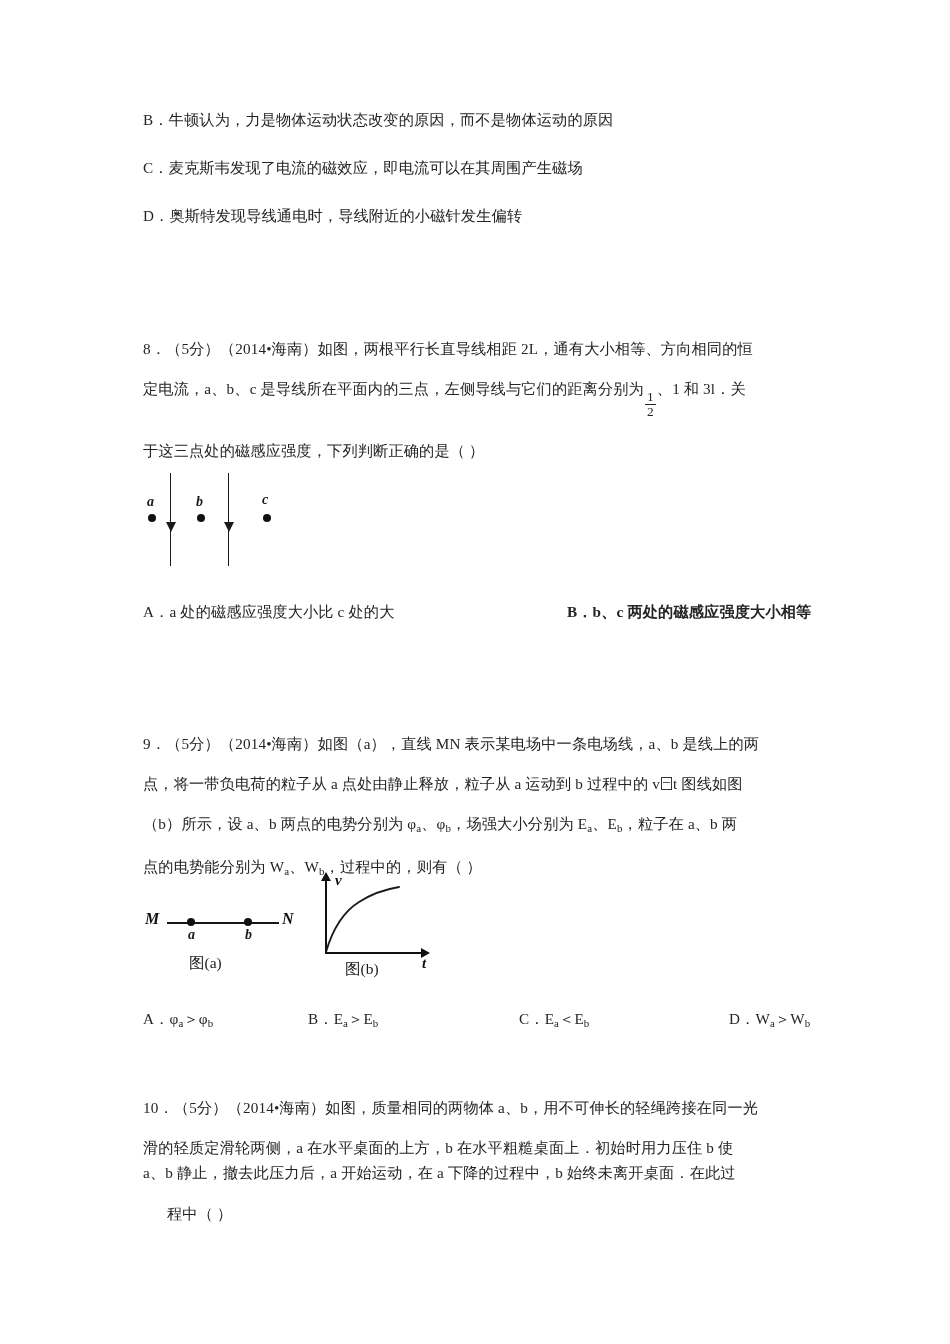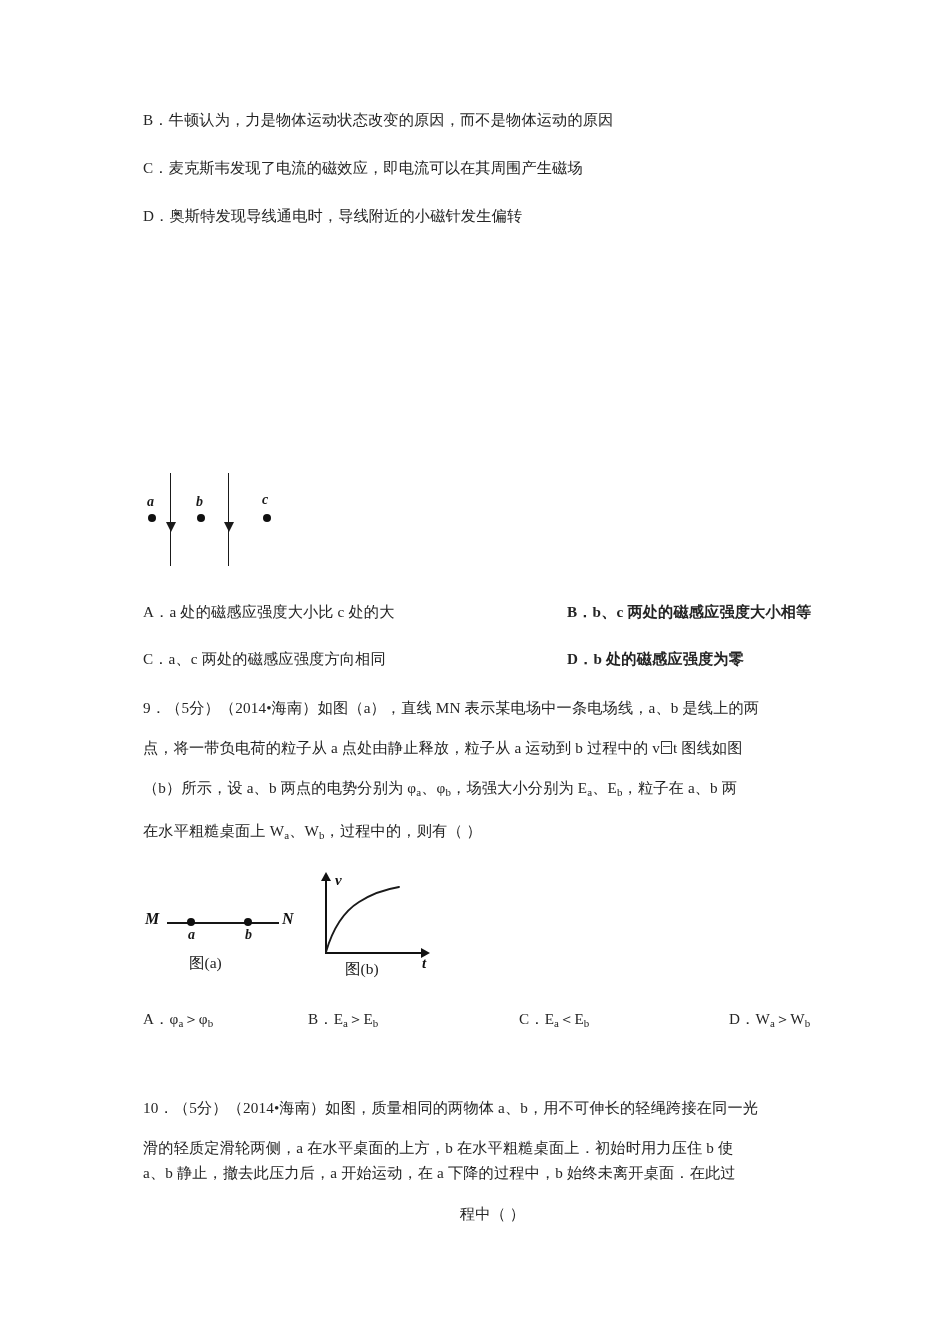--- a/index.html
+++ b/index.html
@@ -174,20 +174,30 @@
 <body>
 
 <div class="page">
 
   <div class="col" style="top:112px;">
     <div class="ln" style="margin-bottom:33px;">B．牛顿认为，力是物体运动状态改变的原因，而不是物体运动的原因</div>
     <div class="ln" style="margin-bottom:33px;">C．麦克斯韦发现了电流的磁效应，即电流可以在其周围产生磁场</div>
     <div class="ln">D．奥斯特发现导线通电时，导线附近的小磁针发生偏转</div>
   </div>
 
+  <div class="col" style="top:341px;">
+    <div class="ln" style="margin-bottom:25px;">8．（5分）（2014•海南）如图，两根平行长直导线相距 2L，通有大小相等、方向相同的恒</div>
+    <div class="ln" style="margin-bottom:25px;">
+      <span>定电流，a、b、c 是导线所在平面内的三点，左侧导线与它们的距离分别为</span><span class="frac">
+          <span class="num">1</span>
+          <span class="den">2</span>
+        </span><span>、1 和 3l．关</span>
+    </div>
+    <div class="ln">于这三点处的磁感应强度，下列判断正确的是（      ）</div>
+  </div>
 
   <div class="fig" style="left:143px; top:470px; width:200px; height:110px;">
 
     <div class="wire" style="left:27px; top:3px; height:93px;"></div>
     <div class="wire-arrow" style="left:22.5px; top:52px;"></div>
 
     <div class="wire" style="left:85px; top:3px; height:93px;"></div>
     <div class="wire-arrow" style="left:80.5px; top:52px;"></div>
 
     <div class="ptlabel" style="left:4px; top:24px;">a</div>
@@ -198,36 +208,32 @@
 
     <div class="ptlabel" style="left:119px; top:22px;">c</div>
     <div class="dot" style="left:120px; top:44px;"></div>
   </div>
 
   <div class="col" style="top:604px;">
     <div class="opt-row" style="margin-bottom:25px;">
       <span class="ln opt-left">A．a 处的磁感应强度大小比 c 处的大</span>
       <span class="ln opt-right">B．b、c 两处的磁感应强度大小相等</span>
     </div>
-    <div class="opt-row">
-      <span class="ln opt-left">C．a、c 两处的磁感应强度方向相同</span>
-      <span class="ln opt-right">D．b 处的磁感应强度为零</span>
-    </div>
-  </div>
-
-  <div class="col" style="top:700px;">
+  </div>
+
+  <div class="col" style="top:736px;">
     <div class="ln" style="margin-bottom:25px;">9．（5分）（2014•海南）如图（a），直线 MN 表示某电场中一条电场线，a、b 是线上的两</div>
     <div class="ln" style="margin-bottom:25px;">
       <span>点，将一带负电荷的粒子从 a 点处由静止释放，粒子从 a 运动到 b 过程中的 v</span><span class="tofu"></span><span>t 图线如图</span>
     </div>
     <div class="ln" style="margin-bottom:25px;">
       <span>（b）所示，设 a、b 两点的电势分别为 φ</span><sub>a</sub><span>、φ</span><sub>b</sub><span>，场强大小分别为 E</span><sub>a</sub><span>、E</span><sub>b</sub><span>，粒子在 a、b 两</span>
     </div>
     <div class="ln">
-      <span>在水平粗糙桌面上 W</span><sub>a</sub><span>、W</span><sub>b</sub><span>，过程中的，则有（      ）</span>
+      <span>点的电势能分别为 W</span><sub>a</sub><span>、W</span><sub>b</sub><span>，过程中的，则有（      ）</span>
     </div>
   </div>
 
   <div class="fig" style="left:143px; top:895px; width:170px; height:85px;">
     <div class="endlabel" style="left:2px; top:15px;">M</div>
     <div class="hline" style="left:24px; top:27px; width:112px;"></div>
     <div class="dot" style="left:44px; top:23px;"></div>
     <div class="ptlabel" style="left:45px; top:32px;">a</div>
     <div class="dot" style="left:101px; top:23px;"></div>
     <div class="ptlabel" style="left:102px; top:32px;">b</div>
@@ -260,16 +266,16 @@
       <span class="ln" style="position:absolute; left:376px; top:0;"><span>C．</span><span>E</span><sub>a</sub><span>＜</span><span>E</span><sub>b</sub></span>
 
       <span class="ln" style="position:absolute; left:586px; top:0;"><span>D．</span><span>W</span><sub>a</sub><span>＞</span><span>W</span><sub>b</sub></span>
     </div>
   </div>
 
   <div class="col" style="top:1100px;">
     <div class="ln" style="margin-bottom:25px;">10．（5分）（2014•海南）如图，质量相同的两物体 a、b，用不可伸长的轻绳跨接在同一光</div>
     <div class="ln" style="margin-bottom:10px;">滑的轻质定滑轮两侧，a 在水平桌面的上方，b 在水平粗糙桌面上．初始时用力压住 b 使</div>
     <div class="ln" style="margin-bottom:25px;">a、b 静止，撤去此压力后，a 开始运动，在 a 下降的过程中，b 始终未离开桌面．在此过</div>
-    <div class="ln" style="padding-left:24px;text-align:center;">程中（      ）</div>
+    <div class="ln" style="padding-left:24px;">程中（      ）</div>
   </div>
 
 </div>
 
 </body></html>

